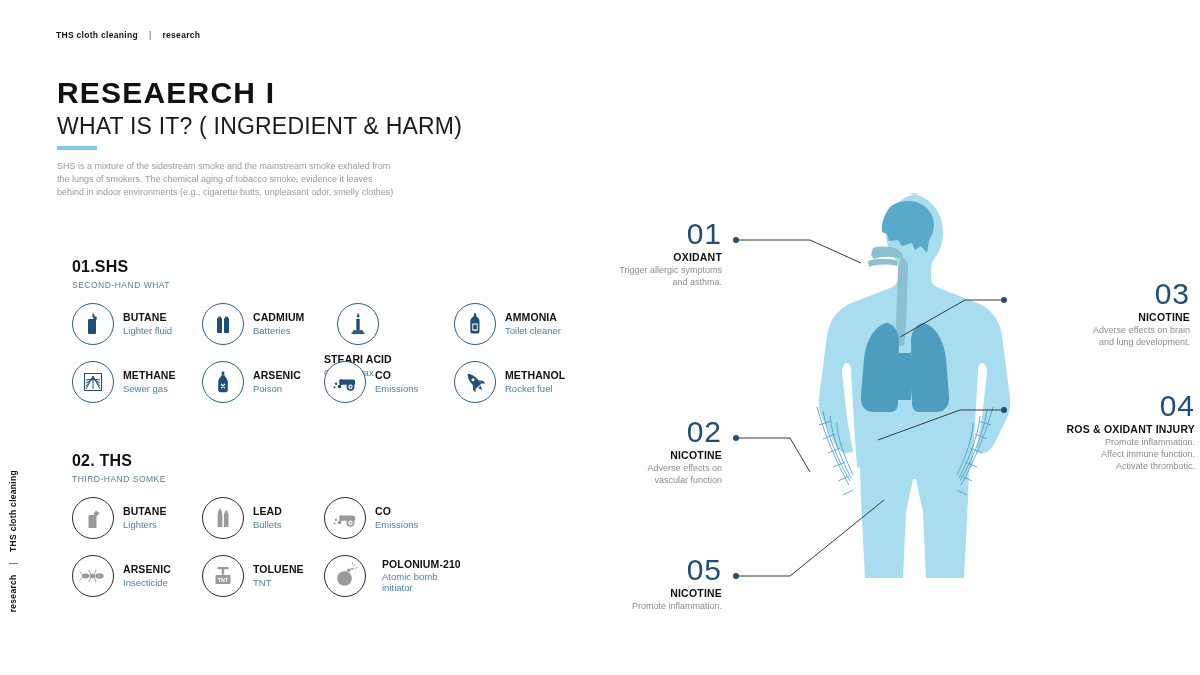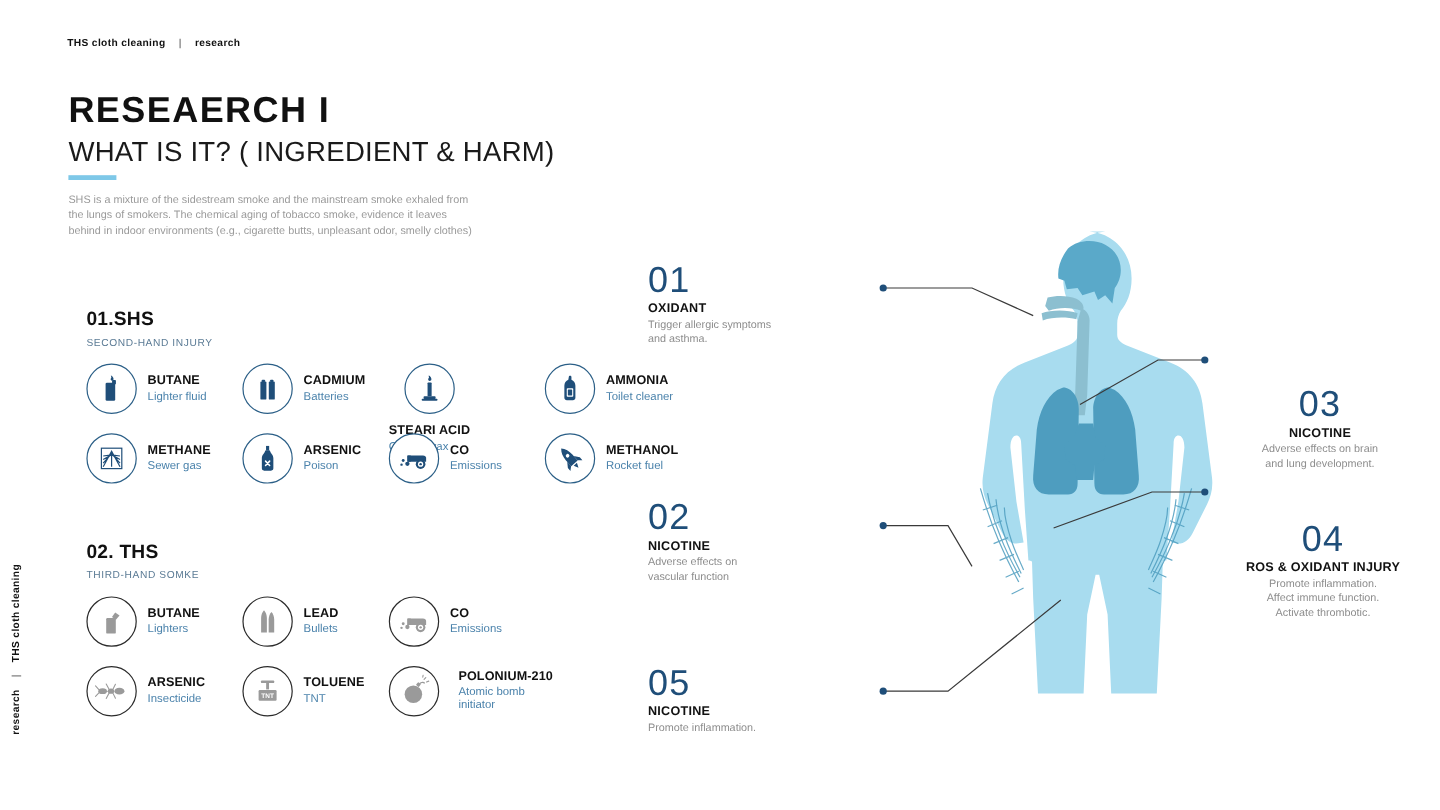--- a/index.html
+++ b/index.html
@@ -75,22 +75,22 @@
   
   .body-wrap { position: absolute; left: 745px; top: 185px; width: 320px; height: 460px; }
 
   .callout { position: absolute; }
   .co-num {
     font-size: 30px; font-weight: 300; color: #1f4e79; line-height: .95;
     letter-spacing: 1px;
   }
   .co-name { font-size: 10.5px; font-weight: bold; color: #111; margin-top: 2px; letter-spacing: .2px; }
   .co-desc { font-size: 9px; color: #8d8d8d; line-height: 12px; margin-top: 1px; white-space: pre-line; }
-  .co-right { text-align: center; margin-top: 44px; }
-  .co-left { }
+  .co-right { text-align: right; }
+  .co-left { text-align: right; }
 
   svg.leaders { position: absolute; left: 0; top: 0; width: 1200px; height: 675px; pointer-events: none; }
 </style>
 </head>
 <body>
 
 <div class="slide">
 
   <div class="breadcrumb">
     <span>THS cloth cleaning</span>
@@ -104,21 +104,21 @@
     <span>THS cloth cleaning</span>
   </div>
 
   <div class="title">RESEAERCH I</div>
   <div class="subtitle">WHAT IS IT? ( INGREDIENT &amp; HARM)</div>
   <div class="accent-bar"></div>
   <div class="lede">SHS is a mixture of the sidestream smoke and the mainstream smoke exhaled from the lungs of smokers. The chemical aging of tobacco smoke, evidence it leaves behind in indoor environments (e.g., cigarette butts, unpleasant odor, smelly clothes)</div>
 
   <div class="section" style="left:72px; top:258px;">
     <div class="sec-num">01.SHS</div>
-    <div class="sec-sub">SECOND-HAND INJURY</div>
+    <div class="sec-sub">SECOND-HAND WHAT</div>
     <div class="grid" style="height:110px;width:530px;">
 
       <div class="item" style="left:0px; top:0px;">
         <div class="circ">
           <svg width="26" height="28" viewBox="0 0 26 28">
               <g fill="#1f4e79">
             <path d="M13.2 3.2c.9 1 1.5 1.9 1.4 2.9-.1.7-.6 1.1-1.2 1.1-.7 0-1.2-.5-1.2-1.2 0-.7.6-1 .6-1.7 0-.5-.2-.8-.5-1.2z"></path>
             <rect x="8" y="9" width="8" height="15" rx="1.1"></rect>
             <rect x="13.4" y="6.6" width="3.2" height="3.6" rx=".7"></rect>
           </g>

